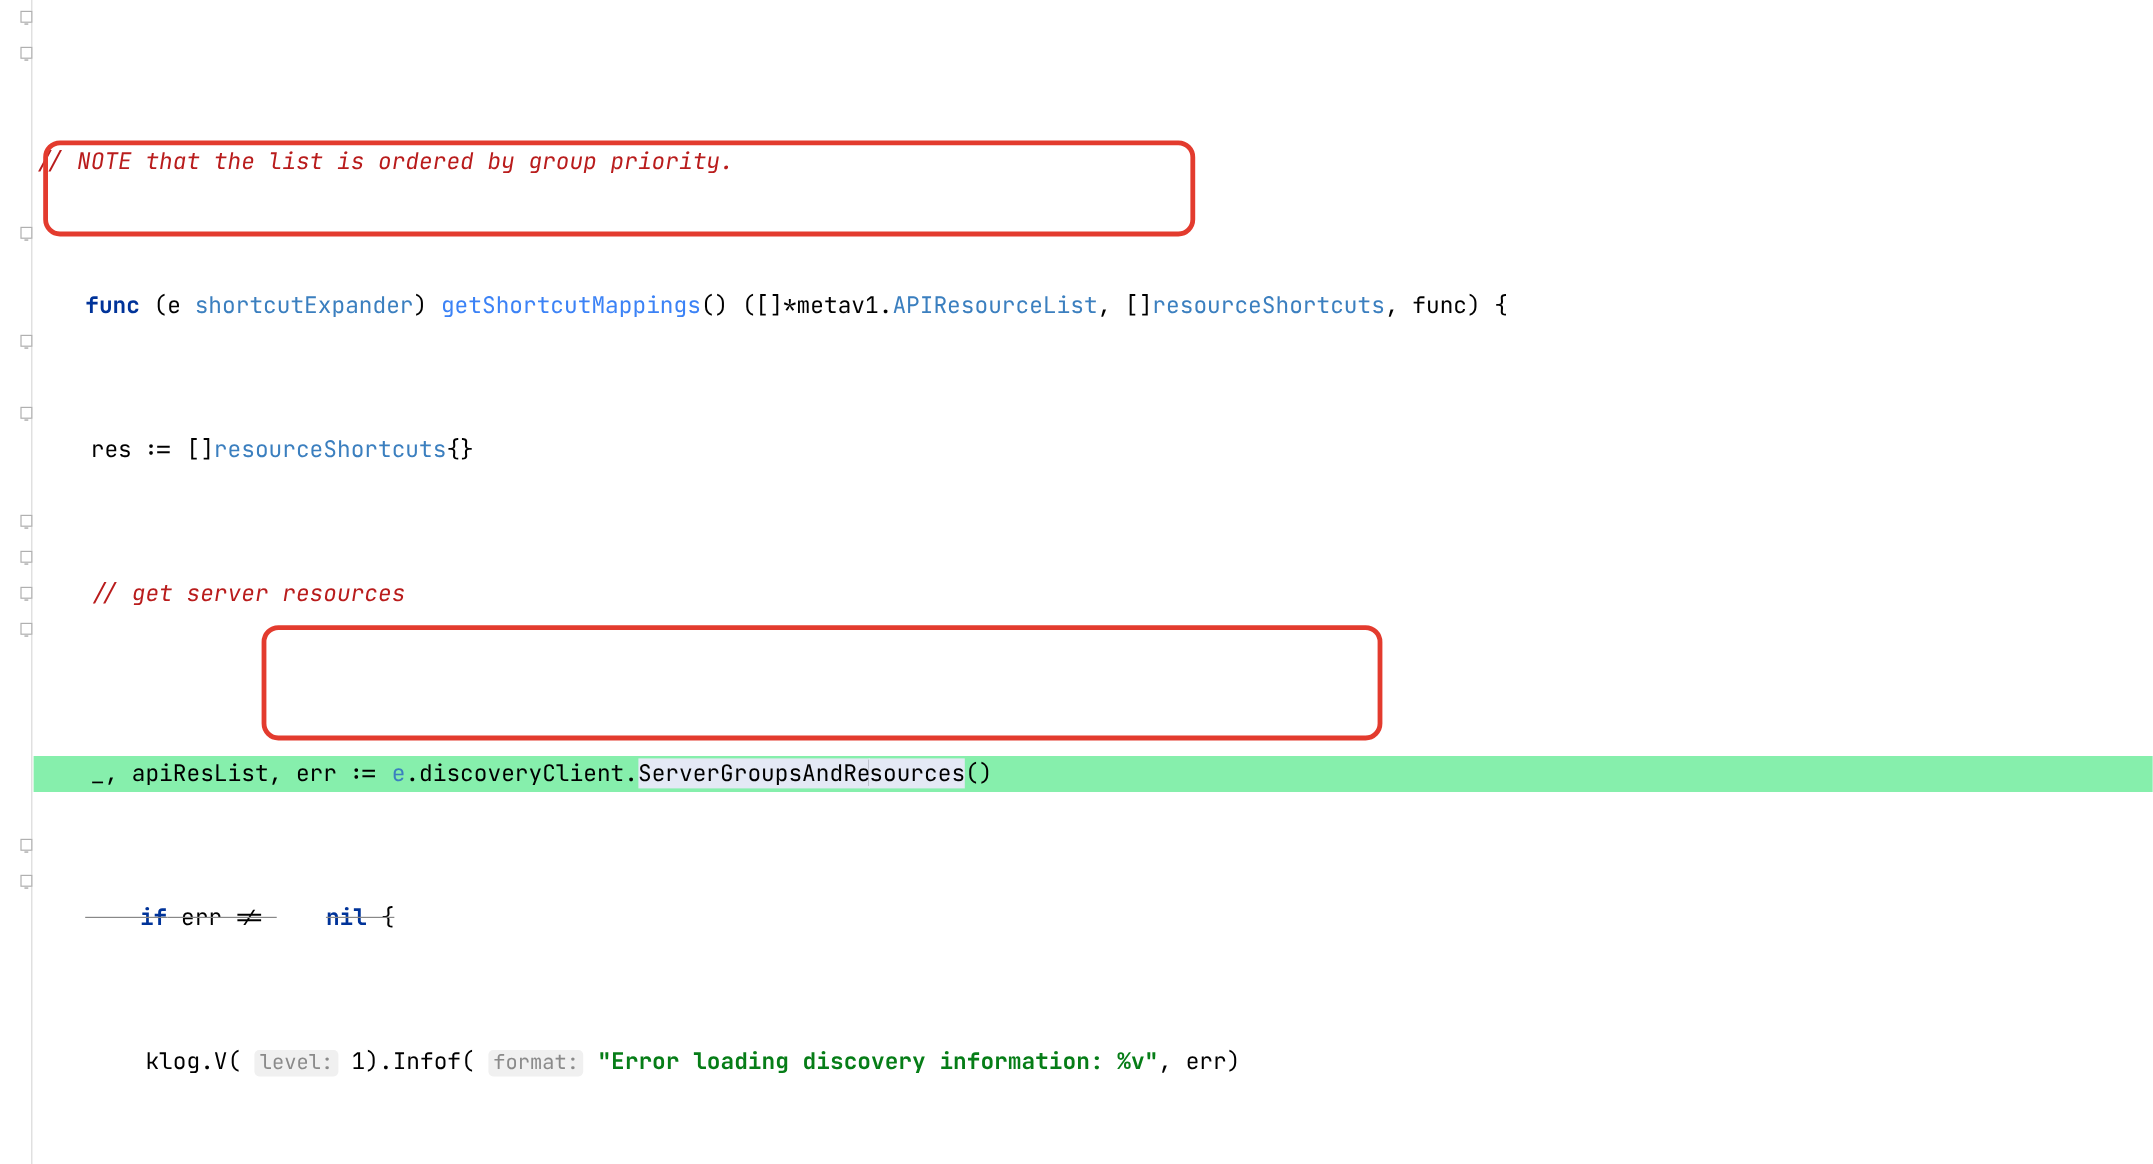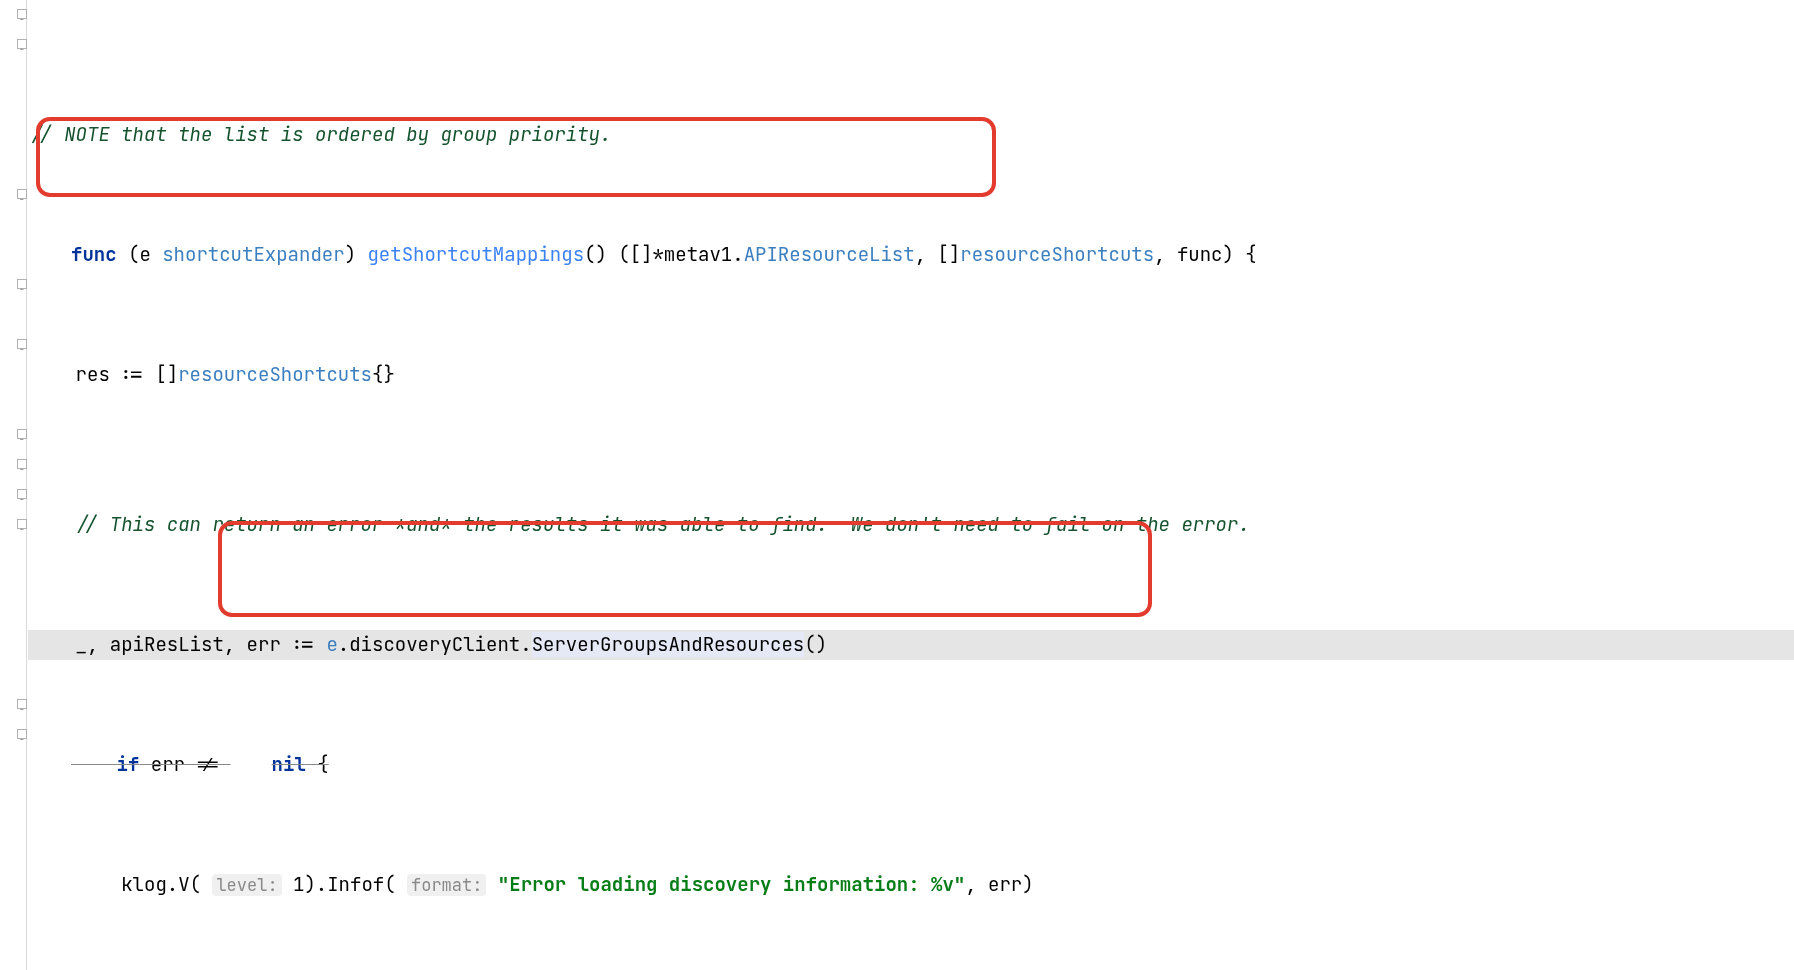--- a/index.html
+++ b/index.html
@@ -41,23 +41,23 @@
     top: -5px;
     font-size: 10px;
     color: #888;
   }
   .line {
     height: 30px;
     position: relative;
     padding-left: 2px;
   }
   .line.caret-line {
-    background: #e5e5e5;
+    background: #86efac;
   }
-  .c-comment { color: #14532d; font-style: italic; }
+  .c-comment { color: #b91c1c; font-style: italic; }
   .c-kw      { color: #003399; font-weight: bold; margin-left: 41px; }
   .c-type2   { color: #3b7fbf; }
   .c-string  { color: #067d17; font-weight: bold; }
   .c-func    { color: #3b82f6; }
   .c-hint    { color: #8a8a8a; background: #f0f0f0; padding: 0 4px; border-radius: 4px; font-style: normal; font-weight: normal; font-size: 17px; }
   .hl-sel    { background: #e4e9f5; }
   .strike    { text-decoration: line-through; text-decoration-color: #888; }
 
   .caret {
     display: inline-block;
@@ -95,22 +95,22 @@
     <div class="fold" style="top:699px"></div>
     <div class="fold" style="top:729px"></div>
   </div>
 
   <div class="line"><span class="c-comment">// NOTE that the list is ordered by group priority.</span></div>
 
   <div class="line"><span class="c-kw">func</span><span> (e </span><span class="c-type2">shortcutExpander</span><span>) </span><span class="c-func">getShortcutMappings</span><span>() ([]*metav1.</span><span class="c-type2">APIResourceList</span><span>, []</span><span class="c-type2">resourceShortcuts</span><span>, func) {</span></div>
 
   <div class="line"><span>    res := []</span><span class="c-type2">resourceShortcuts</span><span>{}</span></div>
 
+  <div class="line"><span class="c-comment">    // get server resources</span></div>
 
-  <div class="line"><span class="c-comment">    // This can return an error *and* the results it was able to find.  We don't need to fail on the error.</span></div>
 
   <div class="line caret-line"><span>    _, apiResList, err := </span><span class="c-type2">e</span><span>.discoveryClient.</span><span class="hl-sel">ServerGroupsAndRe</span><span class="caret"></span><span class="hl-sel">sources</span><span>()</span></div>
 
   <div class="line"><span class="c-kw strike">    if</span><span class="strike"> err != </span><span class="c-kw strike">nil</span><span class="strike"> {</span></div>
 
   <div class="line"><span>        klog.V( </span><span class="c-hint">level:</span><span> 1).Infof( </span><span class="c-hint">format:</span><span> </span><span class="c-string">"Error loading discovery information: %v"</span><span>, err)</span></div>
 
   
 
   

